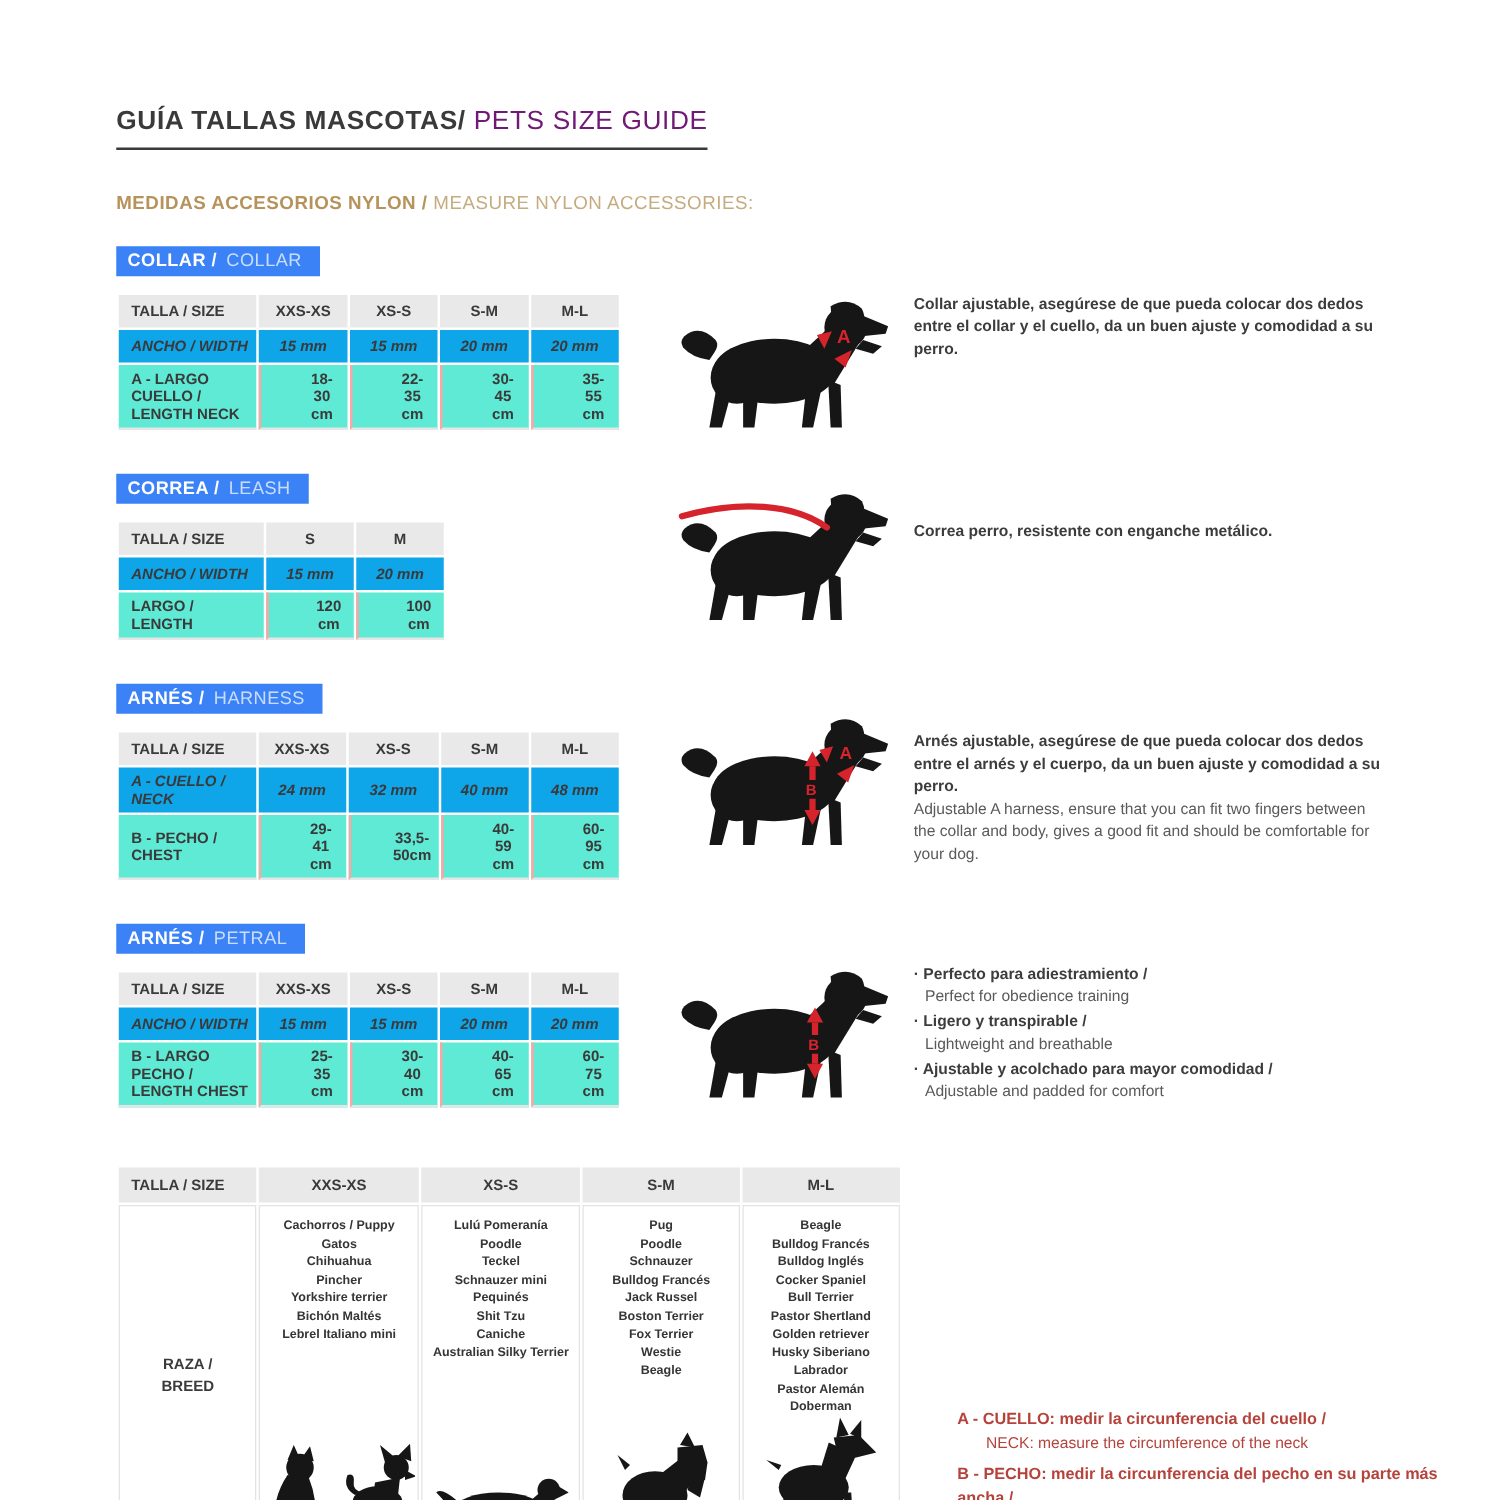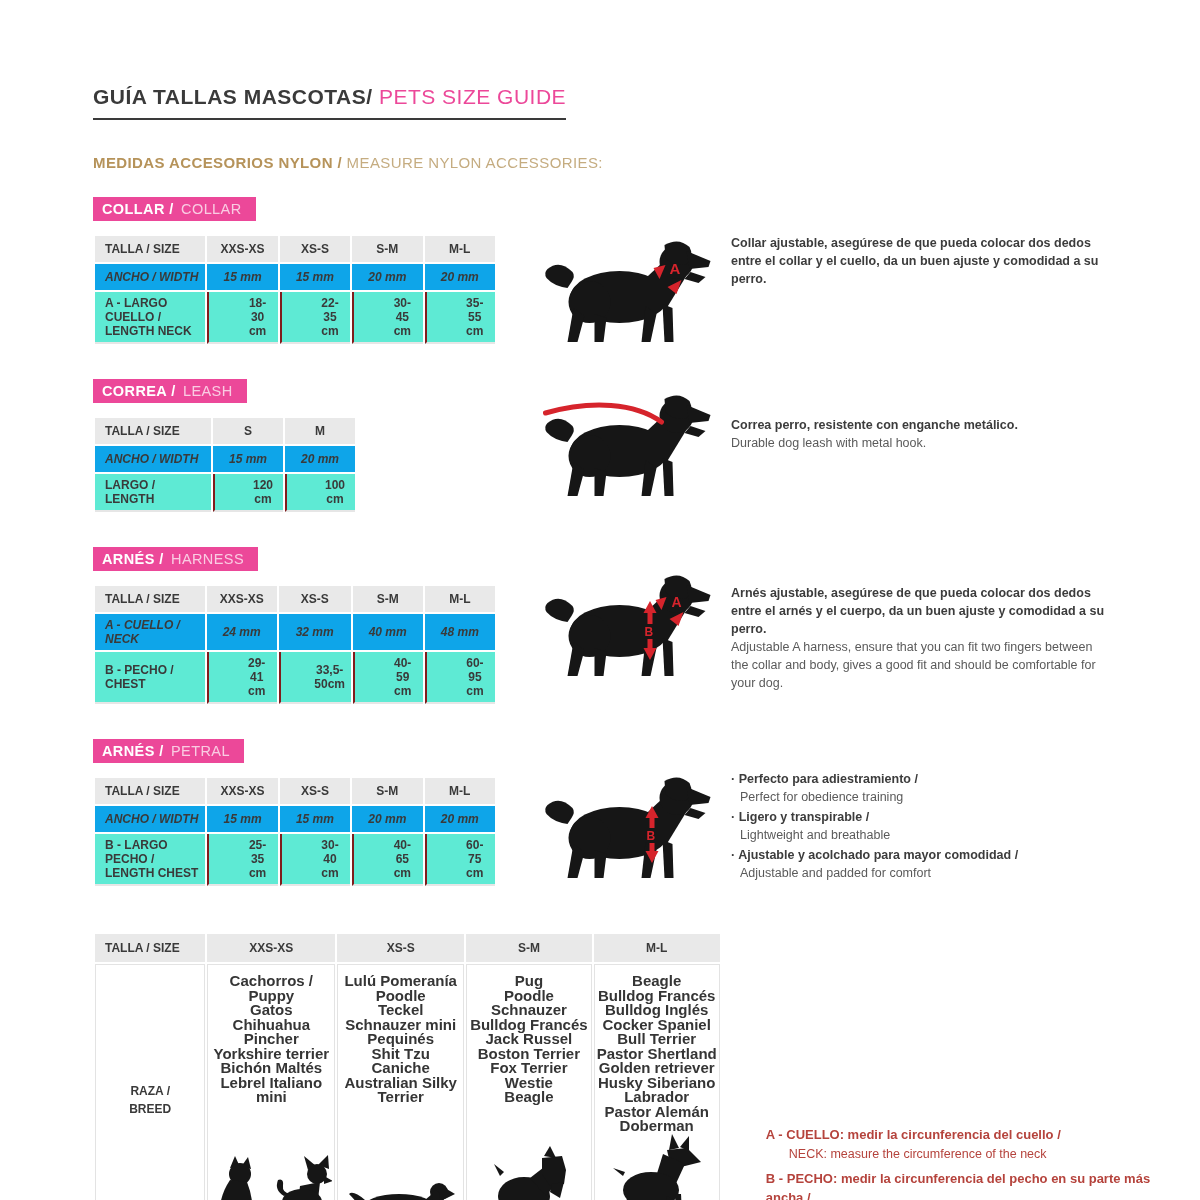--- a/index.html
+++ b/index.html
@@ -3,43 +3,43 @@
 <meta charset="utf-8">
 <style>
   * { margin:0; padding:0; box-sizing:border-box; }
   html,body { width:1200px; height:1200px; background:#fff; overflow:hidden; }
   body { font-family:"Liberation Sans", sans-serif; color:#3a3a3a; }
   .page { padding:85px 40px 0 93px; }
 
   
   .title { display:inline-block; font-size:21px; font-weight:bold; letter-spacing:.5px;
            border-bottom:2px solid #3a3a3a; padding-bottom:9px; margin-bottom:34px; }
-  .title .en { font-weight:400; color:#ec4899; }
+  .title .en { font-weight:400; color:#701a75; }
 
   .subtitle { font-size:15px; font-weight:bold; color:#b6935a; letter-spacing:.4px; margin-bottom:26px; }
   .subtitle .en { font-weight:400; color:#c5ac80; }
 
   
-  .badge { display:inline-block; background:#ec4899; color:#fff; font-size:14.5px; font-weight:bold;
+  .badge { display:inline-block; background:#3b82f6; color:#fff; font-size:14.5px; font-weight:bold;
            letter-spacing:.4px; padding:4px 14px 4px 9px; margin-bottom:13px; }
   .badge .en { font-weight:400; opacity:.72; margin-left:3px; }
 
   .section { margin-bottom:33px; }
   .section-row { display:flex; align-items:flex-start; }
 
   
   .size-table { border-collapse:separate; border-spacing:2px; font-size:12px; font-weight:bold; color:#3a3a3a; }
   .size-table td { text-align:center; vertical-align:middle; padding:4px 5px; height:26px; }
   .size-table td.lbl { text-align:left; padding-left:10px; width:116px; }
   .size-table td.val { width:72px; }
   .leash-table td.val { width:70px; }
   .size-table tr.hdr td { background:#e9e9e9; }
   .size-table tr.mid td { background:#0ea5e9;font-style:italic; }
   .size-table tr.plain td { background:#5eead4; border-bottom:2px solid #e6e6e6; }
-  .size-table tr.plain td + td { border-left:2px solid #7f1d1d;padding-left:33px; }
+  .size-table tr.plain td + td { border-left:2px solid #fca5a5;padding-left:33px; }
   .col-table { width:404px; flex:0 0 404px; }
 
   
   .col-dog { width:176px; flex:0 0 176px; margin-left:42px; }
   .col-dog svg { display:block; }
   .dog-collar  { margin-top:2px; }
   .dog-leash   { margin-top:-28px; }
   .dog-harness { margin-top:-14px; }
   .dog-petral  { margin-top:-4px; }
 
@@ -55,21 +55,21 @@
   
   .breeds-wrap { display:flex; align-items:flex-end; margin-top:44px; }
   .breeds-table { border-collapse:separate; border-spacing:2px; font-size:12px; font-weight:bold; }
   .breeds-table tr.hdr td { background:#e9e9e9; height:28px; text-align:center; vertical-align:middle; }
   .breeds-table tr.hdr td.lbl { text-align:left; padding-left:10px; }
   .breeds-table td.lbl { width:114px; }
   .breeds-table td.bcol { width:128px; }
   .breeds-table tr.body td { background:#fff; border:1px solid #e3e3e3; vertical-align:top; height:264px; }
   .breeds-table tr.body td.lbl { vertical-align:middle; text-align:center; font-size:12px; line-height:1.5; }
   .breed-cell-inner { display:flex; flex-direction:column; justify-content:space-between; height:100%; }
-  .breed-list { font-size:15px; font-weight:bold; text-align:center; line-height:14.5px; padding-top:9px; color:#353535; }
+  .breed-list { font-size:10px; font-weight:bold; text-align:center; line-height:14.5px; padding-top:9px; color:#353535; }
   .sil { display:flex; align-items:flex-end; justify-content:center; gap:8px; padding-bottom:4px; }
 
   
   .notes { margin-left:44px; margin-bottom:6px; width:400px; }
   .note { margin-bottom:7px; }
   .note-es { color:#b5433c; font-weight:bold; font-size:13px; line-height:1.45; }
   .note-en { color:#b5433c; font-weight:400; font-size:12.5px; padding-left:23px; line-height:1.45; }
 
   .redfill { fill:#d6242c; }
   .redstroke { stroke:#d6242c; }
@@ -176,21 +176,20 @@
       <div class="col-dog dog-leash">
         <svg width="176" height="112" viewBox="0 0 175 112">
           <g transform="translate(0,2)">
               <use href="#dog-base"></use>
             </g>
           <path class="redstroke" d="M122,34 C96,15 52,12 6,25" stroke-width="5" fill="none" stroke-linecap="round"></path>
         </svg>
       </div>
       <div class="col-desc">
         <div class="desc-es">Correa perro, resistente con enganche metálico.</div>
-        <div class="desc-en">Durable dog leash with metal hook.</div>
       </div>
     </div>
   </div>
 
   
   <div class="section">
     <div class="badge"><span>ARNÉS / </span><span class="en">HARNESS</span></div>
     <div class="section-row">
       <div class="col-table">
         <table class="size-table">

